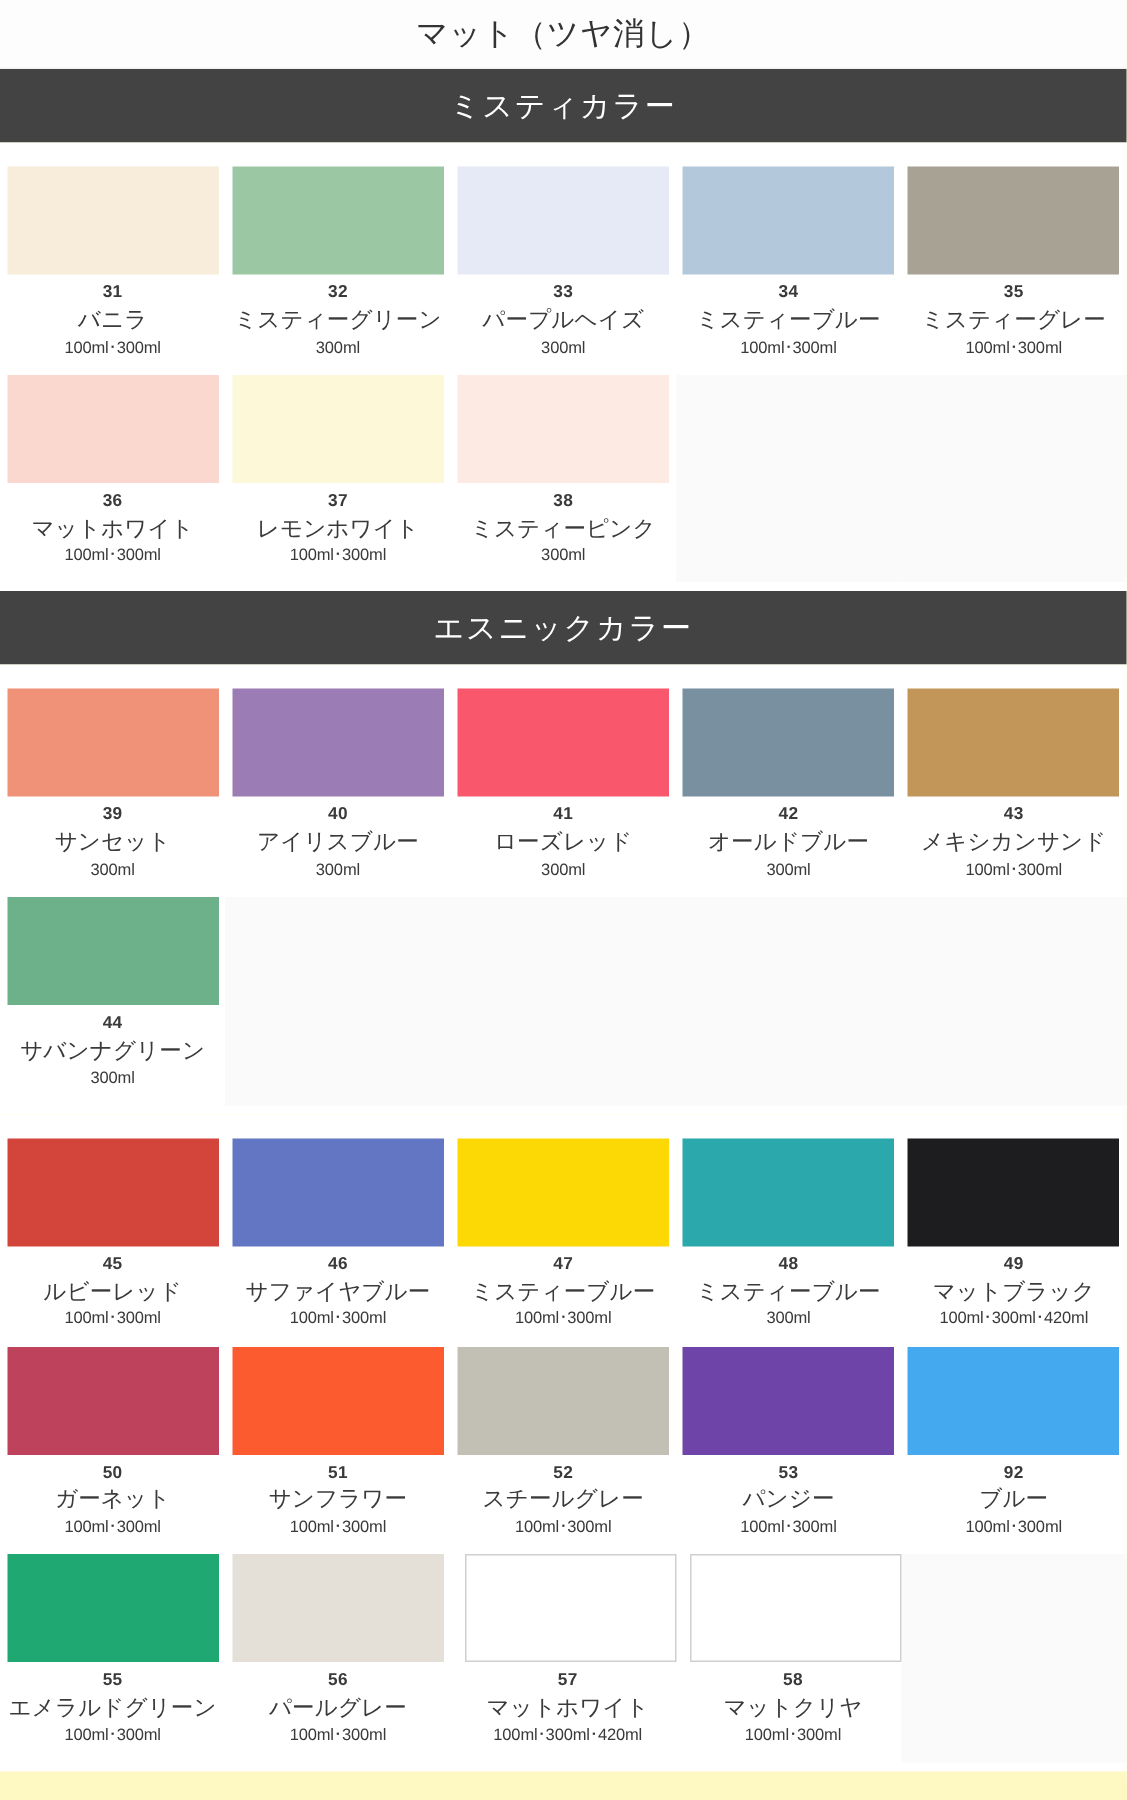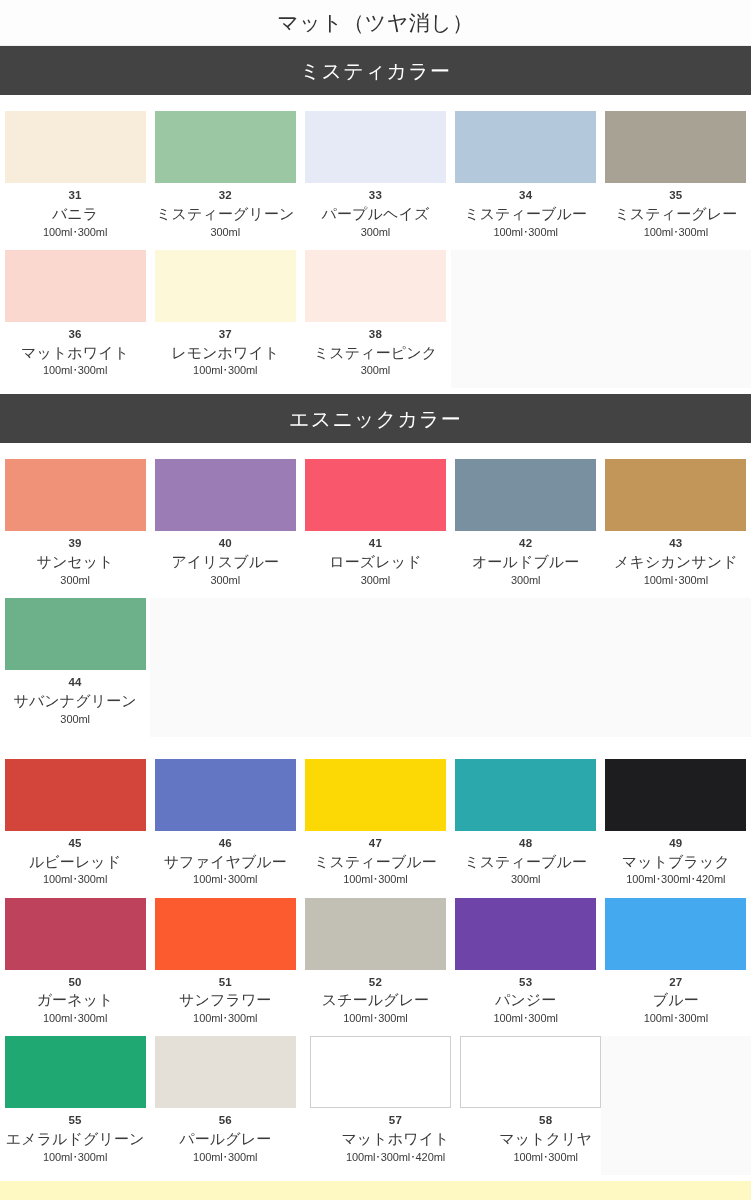--- a/index.html
+++ b/index.html
@@ -110,21 +110,21 @@
   .cell-sizes {
     font-size: 11px;
     font-weight: 400;
     color: #3a3a3a;
     letter-spacing: -0.1px;
     white-space: nowrap;
   }
 
   
   .cell.nudge .swatch { position: relative; left: 5px; }
-  .cell.nudge .cell-caption { position: relative; left: 20px; }
+  .cell.nudge .cell-caption { position: relative; left: 3px; }
 </style>
 </head>
 <body>
 
 <div class="page">
 
   <div class="page-title-bar">
     <div class="page-title">マット（ツヤ消し）</div>
   </div>
 
@@ -326,21 +326,21 @@
           <div class="swatch" style="background: rgb(110, 68, 168);"></div>
           <div class="cell-caption">
             <div class="cell-no">53</div>
             <div class="cell-name">パンジー</div>
             <div class="cell-sizes">100ml･300ml</div>
           </div>
         </div>
         <div class="cell">
           <div class="swatch" style="background: rgb(69, 169, 239);"></div>
           <div class="cell-caption">
-            <div class="cell-no">27</div>
+            <div class="cell-no">92</div>
             <div class="cell-name">ブルー</div>
             <div class="cell-sizes">100ml･300ml</div>
           </div>
         </div>
         <div class="cell">
           <div class="swatch" style="background: rgb(31, 168, 113);"></div>
           <div class="cell-caption">
             <div class="cell-no">55</div>
             <div class="cell-name">エメラルドグリーン</div>
             <div class="cell-sizes">100ml･300ml</div>

